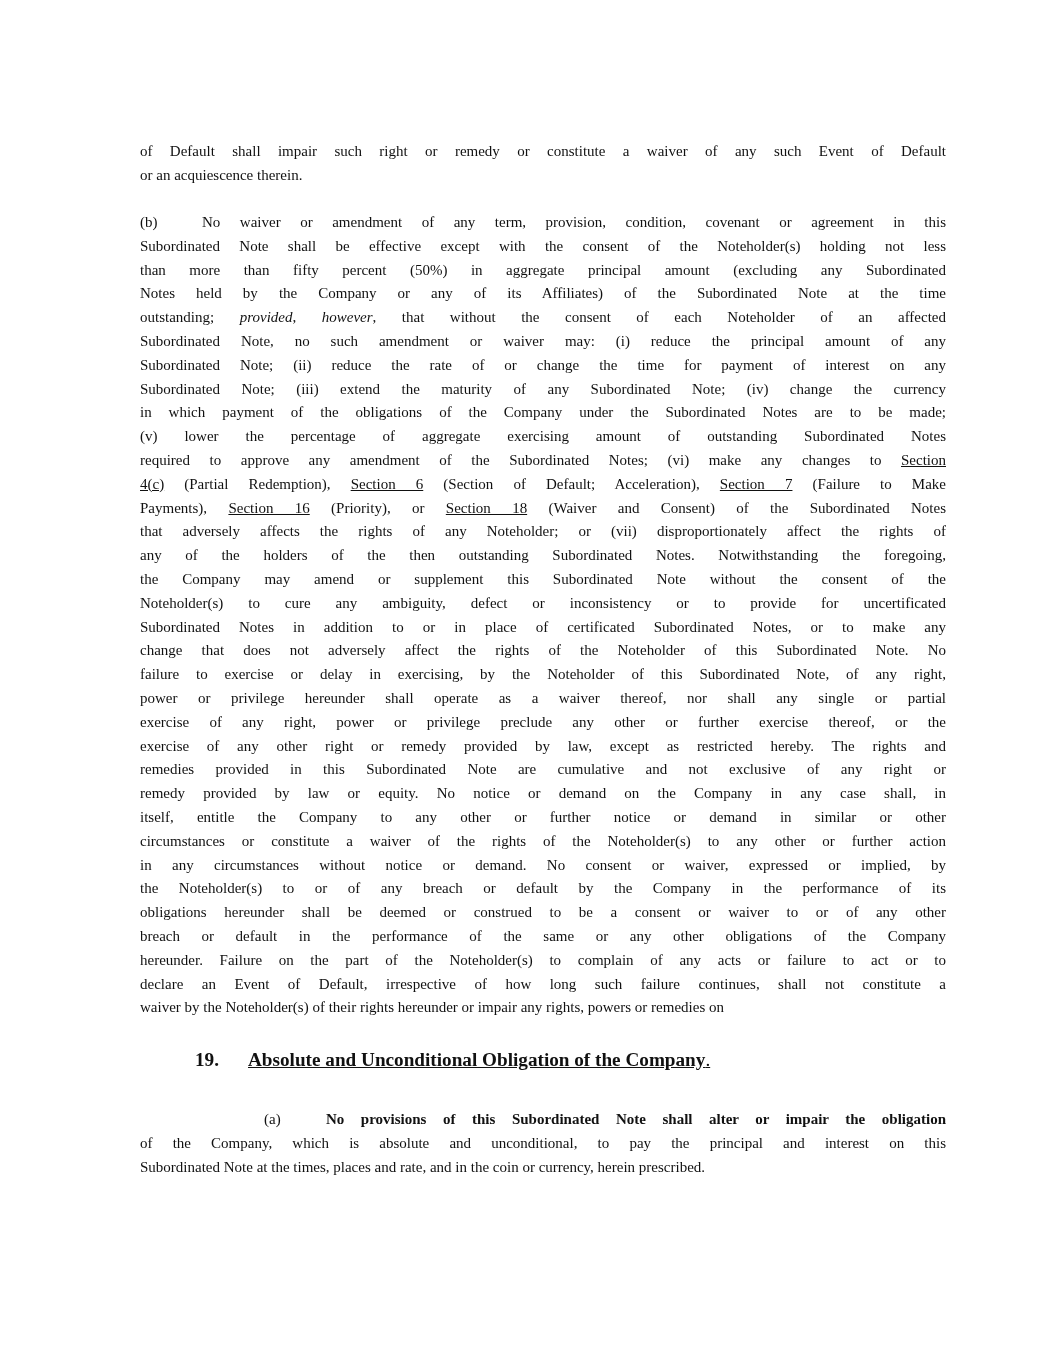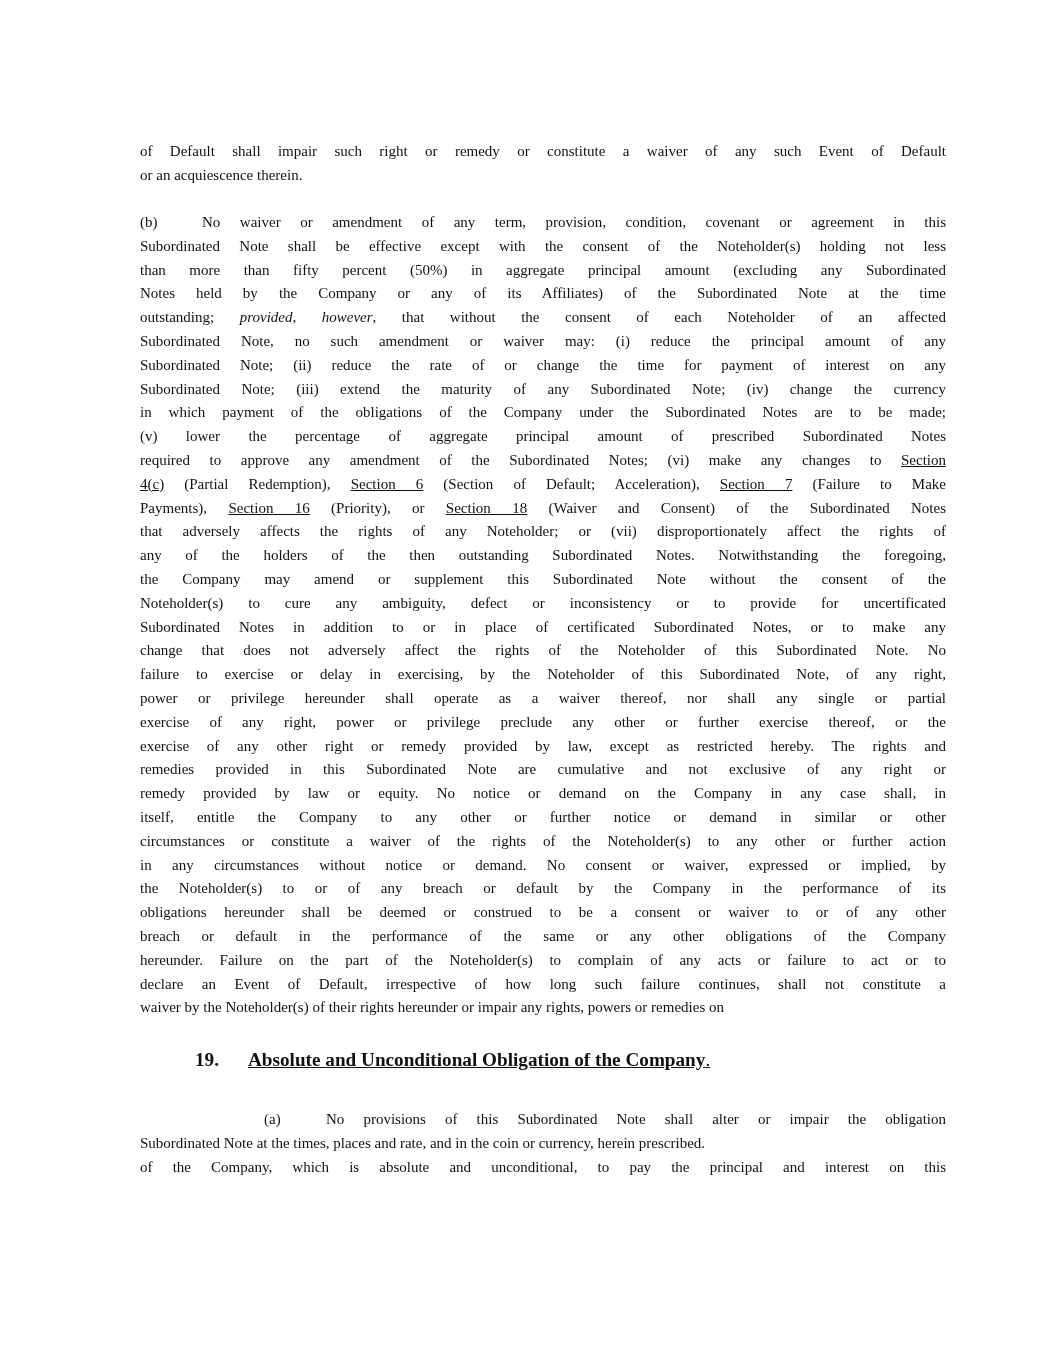--- a/index.html
+++ b/index.html
@@ -90,21 +90,21 @@
   <div class="para p2" style="width:806px;">
     <span class="line"><span class="tab-label">(b)</span><span style="display:inline-block;width:744px;text-align:justify;text-align-last:justify;">No waiver or amendment of any term, provision, condition, covenant or agreement in this</span></span>
     <span class="line">Subordinated Note shall be effective except with the consent of the Noteholder(s) holding not less</span>
     <span class="line">than more than fifty percent (50%) in aggregate principal amount (excluding any Subordinated</span>
     <span class="line">Notes held by the Company or any of its Affiliates) of the Subordinated Note at the time</span>
     <span class="line"><span>outstanding; </span> <span class="i">provided</span><span>, </span> <span class="i">however</span><span>, that without the consent of each Noteholder of an affected</span></span>
     <span class="line">Subordinated Note, no such amendment or waiver may:  (i) reduce the principal amount of any</span>
     <span class="line">Subordinated Note; (ii) reduce the rate of or change the time for payment of interest on any</span>
     <span class="line">Subordinated Note; (iii) extend the maturity of any Subordinated Note; (iv) change the currency</span>
     <span class="line">in which payment of the obligations of the Company under the Subordinated Notes are to be made;</span>
-    <span class="line">(v) lower the percentage of aggregate principal amount of prescribed Subordinated Notes</span>
+    <span class="line">(v) lower the percentage of aggregate exercising amount of outstanding Subordinated Notes</span>
     <span class="line"><span>required to approve any amendment of the Subordinated Notes; (vi) make any changes to </span> <span class="u">Section</span></span>
     <span class="line"><span class="u">4(c)</span> <span> (Partial Redemption), </span> <span class="u">Section 6</span> <span> (Section of Default; Acceleration), </span> <span class="u">Section 7</span> <span> (Failure to Make</span></span>
     <span class="line"><span>Payments), </span> <span class="u">Section 16</span> <span> (Priority), or </span> <span class="u">Section 18</span> <span> (Waiver and Consent) of the Subordinated Notes</span></span>
     <span class="line">that adversely affects the rights of any Noteholder; or (vii) disproportionately affect the rights of</span>
     <span class="line">any of the holders of the then outstanding Subordinated Notes.  Notwithstanding the foregoing,</span>
     <span class="line">the Company may amend or supplement this Subordinated Note without the consent of the</span>
     <span class="line">Noteholder(s) to cure any ambiguity, defect or inconsistency or to provide for uncertificated</span>
     <span class="line">Subordinated Notes in addition to or in place of certificated Subordinated Notes, or to make any</span>
     <span class="line">change that does not adversely affect the rights of the Noteholder of this Subordinated Note.  No</span>
     <span class="line">failure to exercise or delay in exercising, by the Noteholder of this Subordinated Note, of any right,</span>
@@ -123,18 +123,18 @@
     <span class="line">declare an Event of Default, irrespective of how long such failure continues, shall not constitute a</span>
     <span class="line last">waiver by the Noteholder(s) of their rights hereunder or impair any rights, powers or remedies on</span>
   </div>
 
   <div class="heading-row">
     <span class="heading-num">19.</span>
     <span class="heading-title"><span>Absolute and Unconditional Obligation of the Company</span><span class="heading-period">.</span></span>
   </div>
 
   <div class="para p3" style="width:806px;">
-    <span class="line"><span class="indent-a"></span><span class="tab-a">(a)</span><span style="display:inline-block;width:620px;text-align:justify;text-align-last:justify;">No provisions of this Subordinated Note shall alter or impair the obligation</span></span>
+    <span class="line"><span class="indent-a"></span><span class="tab-a">(a)</span><span style="display:inline-block;width:620px;text-align:justify;text-align-last:justify;font-weight:bold;">No provisions of this Subordinated Note shall alter or impair the obligation</span></span>
+    <span class="line">of the Company, which is absolute and unconditional, to pay the principal and interest on this</span>
     <span class="line last">Subordinated Note at the times, places and rate, and in the coin or currency, herein prescribed.</span>
-    <span class="line">of the Company, which is absolute and unconditional, to pay the principal and interest on this</span>
   </div>
 
 </div>
 
 </body></html>

